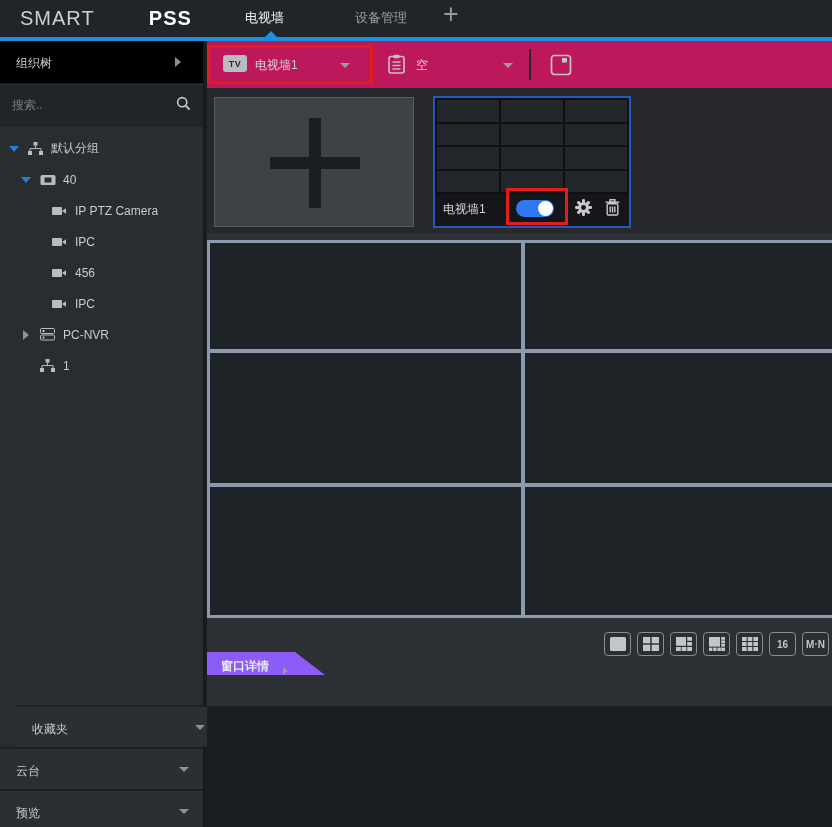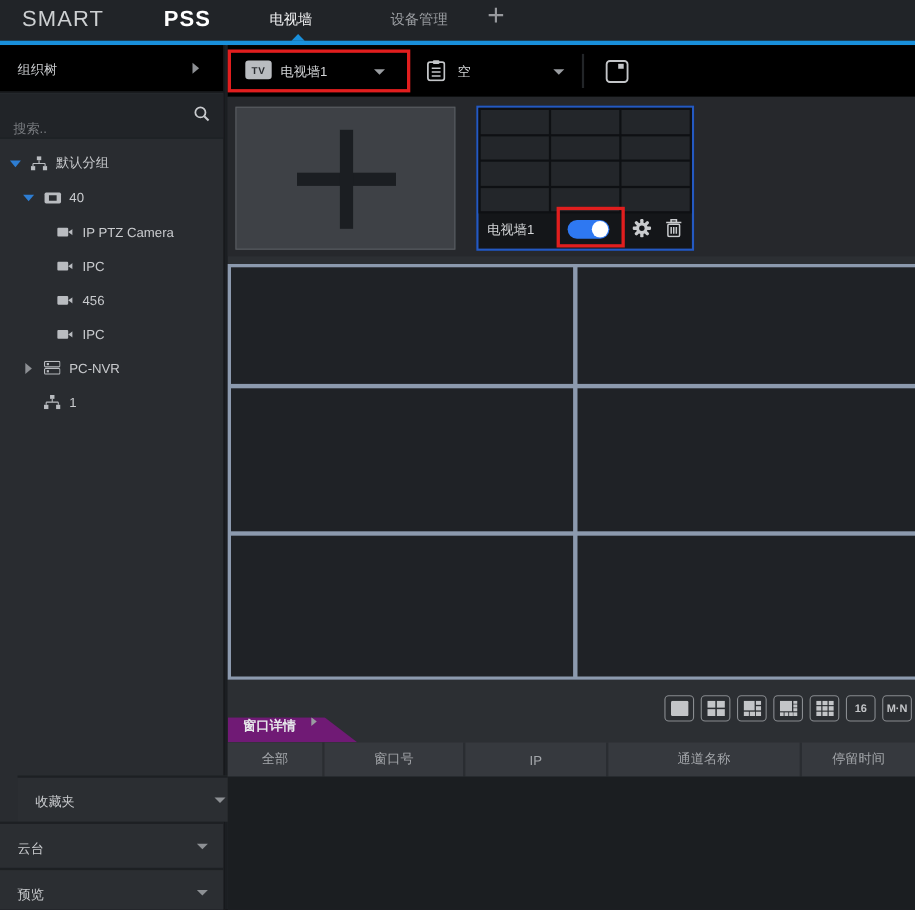--- a/index.html
+++ b/index.html
@@ -19,21 +19,21 @@
   #accent-notch{position:absolute;left:265px;top:31px;width:0;height:0;
     border-left:6px solid transparent;border-right:6px solid transparent;border-bottom:6px solid #1990dc;}
 
   
   #sidebar{position:absolute;left:0;top:41px;width:205px;height:786px;background:#292c30;border-right:2px solid #17191c;}
   #side-header{position:absolute;left:0;top:0;width:100%;height:43px;background:#000000;border-bottom:1px solid #1d2023;}
   #side-header .t{position:absolute;left:16px;top:14px;font-size:12px;color:#c9cbce;}
   #side-header .arr{position:absolute;right:22px;top:16px;width:0;height:0;
     border-top:5px solid transparent;border-bottom:5px solid transparent;border-left:6px solid #8d9094;}
   #search-row{position:absolute;left:0;top:44px;width:100%;height:41px;background:#212428;border-bottom:1px solid #1d2023;}
-  #search-input{position:absolute;left:10px;top:20px;width:155px;height:24px;background:transparent;border:none;outline:none;
+  #search-input{position:absolute;left:10px;top:8px;width:155px;height:24px;background:transparent;border:none;outline:none;
     color:#22c55e;font-size:12px;}
   #search-input::placeholder{color:#787b7f;}
   #search-icon{position:absolute;right:12px;top:11px;}
 
   #tree{position:absolute;left:0;top:92px;width:100%;}
   .trow{display:flex;align-items:center;height:31px;font-size:12px;color:#c9cbce;cursor:default;}
   .trow.lvl1{padding-left:8px;}
   .trow.lvl2{padding-left:20px;}
   .trow.lvl3{padding-left:52px;}
   .cwrap{width:12px;margin-right:8px;display:flex;justify-content:center;}
@@ -42,21 +42,21 @@
   .ticon{width:17px;margin-right:6px;display:flex;align-items:center;}
   .ticon svg{display:block;}
 
   .spanel{position:absolute;left:0;width:100%;height:42px;background:#2b2e32;border-top:2px solid #1d2023;}
   .spanel .t{position:absolute;left:16px;top:14px;font-size:12px;color:#c9cbce;}
   .spanel .c{position:absolute;right:14px;top:18px;width:0;height:0;
     border-left:5px solid transparent;border-right:5px solid transparent;border-top:5px solid #8d9094;}
 
   
   #main{position:absolute;left:207px;top:41px;width:625px;height:786px;background:#2c2f33;}
-  #toolbar{position:absolute;left:0;top:0;width:100%;height:47px;background:#000000;}
+  #toolbar{position:absolute;left:0;top:0;width:100%;height:47px;background:#be185d;}
   #tv-badge{position:absolute;left:16px;top:14px;width:24px;height:17px;background:#b9bcc0;border-radius:3px;
     font-size:9px;font-weight:bold;color:#2a2d31;display:flex;align-items:center;justify-content:center;letter-spacing:.5px;}
   #wall-sel-label{position:absolute;left:48px;top:16px;font-size:12px;color:#d4d6d8;}
   .drop-caret{position:absolute;width:0;height:0;border-left:5px solid transparent;border-right:5px solid transparent;border-top:5px solid #9a9da1;}
   #wall-sel-caret{left:133px;top:22px;}
   #scheme-caret{left:296px;top:22px;}
   #clipboard-icon{position:absolute;left:181px;top:13px;}
   #scheme-label{position:absolute;left:209px;top:16px;font-size:12px;color:#d4d6d8;}
   #toolbar-sep{position:absolute;left:322px;top:8px;width:2px;height:31px;background:#222528;}
   #save-btn{position:absolute;left:341px;top:11px;width:26px;height:26px;display:flex;align-items:center;justify-content:center;}
@@ -78,22 +78,22 @@
 
   #wall-grid{position:absolute;left:0;top:199px;width:100%;height:378px;background:#8c9aae;
     display:grid;grid-template-columns:311px 1fr;grid-template-rows:106px 130px 1fr;gap:4px;padding:3px 0 3px 3px;}
   #wall-grid .cell{background:#1f2226;}
 
   #bottom-strip{position:absolute;left:0;top:577px;width:100%;height:57px;background:#2c2f33;}
   #layout-btns{position:absolute;right:3px;top:14px;display:flex;gap:6px;}
   .lbtn{width:27px;height:24px;background:#2b2e32;border:1px solid #898c90;border-radius:4px;
     display:flex;align-items:center;justify-content:center;color:#c3c5c8;font-size:10px;font-weight:bold;}
   .lbtn svg{display:block;}
-  #wd-tab{position:absolute;left:0;bottom:0;width:118px;height:23px;background:#701a75;
-    clip-path:polygon(0 0,88px 0,118px 100%,0 100%);display:flex;align-items:flex-start;}
+  #wd-tab{position:absolute;left:0;bottom:0;width:118px;height:23px;background:#8b5cf6;
+    clip-path:polygon(0 0,88px 0,118px 100%,0 100%);display:flex;align-items:flex-end;}
   #wd-tab .t{margin-left:14px;font-size:12px;font-weight:bold;color:#e6e8ea;}
   #wd-tab .c{margin-left:14px;width:0;height:0;border-top:4px solid transparent;border-bottom:4px solid transparent;border-left:5px solid #9a9da1;}
 
   #table-header{position:absolute;left:0;top:634px;width:100%;height:31px;background:#36393e;display:flex;}
   .thc{display:flex;align-items:center;justify-content:center;font-size:12px;color:#a3a6aa;border-right:2px solid #2a2d31;}
   .thc:nth-child(1){width:88px;}
   .thc:nth-child(2){width:128px;}
   .thc:nth-child(3){width:130px;}
   .thc:nth-child(4){width:176px;}
   .thc:nth-child(5){flex:1;border-right:none;}
@@ -374,26 +374,19 @@
         </div>
         <div class="lbtn">16</div>
         <div class="lbtn">M·N</div>
       </div>
       <div id="wd-tab">
         <span class="t">窗口详情</span>
         <span class="c"></span>
       </div>
     </div>
 
-    <div id="table-header">
-      <div class="thc">全部</div>
-      <div class="thc">窗口号</div>
-      <div class="thc">IP</div>
-      <div class="thc">通道名称</div>
-      <div class="thc">停留时间</div>
-    </div>
     <div id="table-body"></div>
   </div>
 
   <div id="hl-wall-selector" class="redbox"></div>
   <div id="hl-toggle" class="redbox"></div>
 
 </div>
 
 </body></html>

